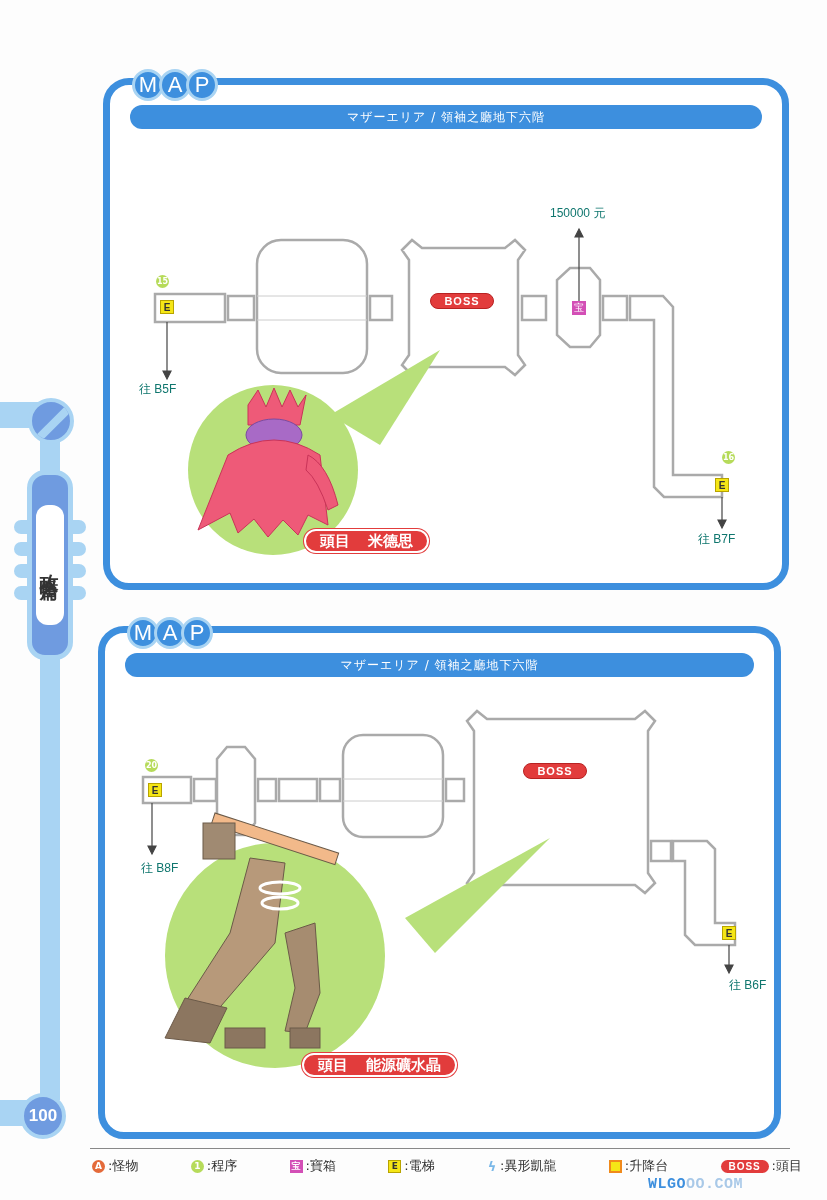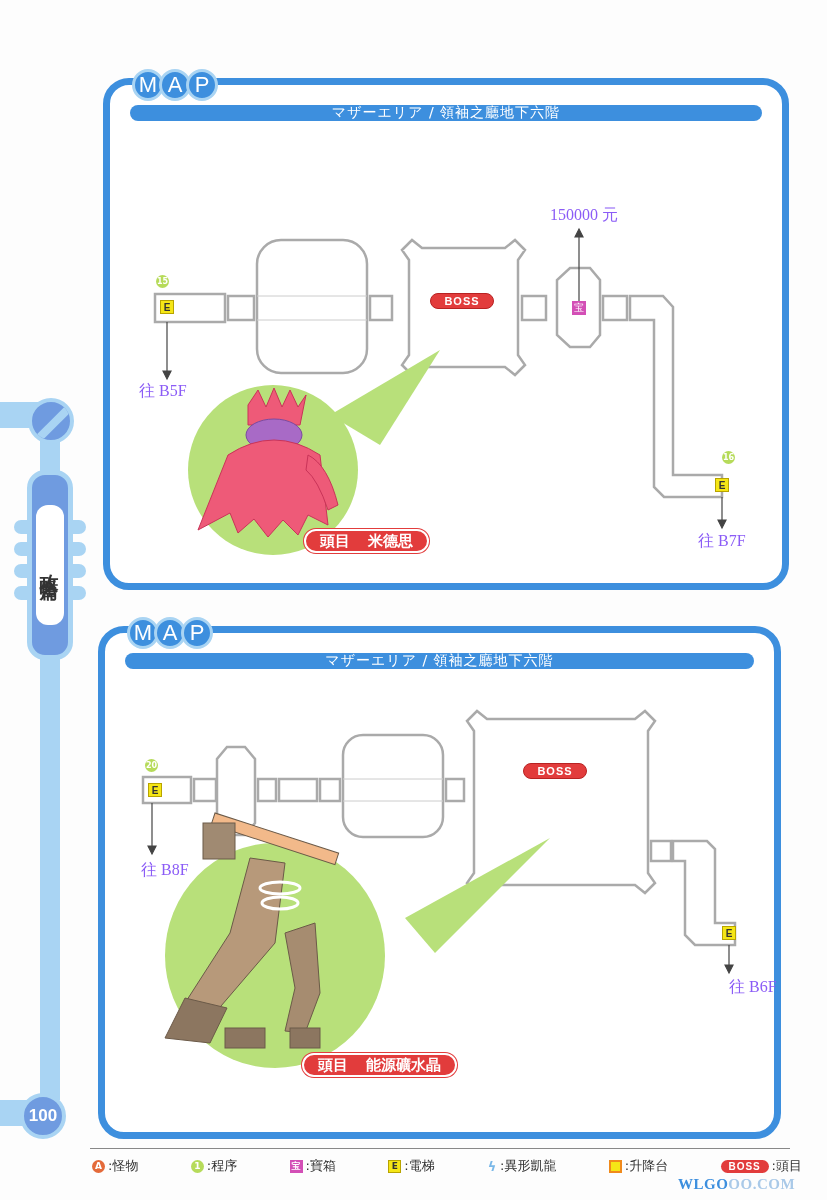--- a/index.html
+++ b/index.html
@@ -18,46 +18,46 @@
 
   
   .panel { position: absolute; border: 7px solid #3d8fde; border-radius: 26px; background: #fff; }
   .panel-top { left: 103px; top: 78px; width: 686px; height: 512px; }
   .panel-bottom { left: 98px; top: 626px; width: 683px; height: 513px; }
   .panel::before { content: ""; position: absolute; inset: -11px; border: 4px solid #c7e6f8; border-radius: 32px; z-index: -1; }
 
   .map-badge { position: absolute; top: -16px; left: 22px; display: flex; gap: 0; }
   .map-badge span { width: 32px; height: 32px; border-radius: 50%; background: #3d8fde; border: 3px solid #a9d4f3; color: #fff; font-family: "Liberation Sans", sans-serif; font-size: 22px; display: flex; align-items: center; justify-content: center; margin-right: -5px; }
 
-  .title-bar { position: absolute; left: 20px; top: 20px; right: 20px; height: 16px; background: #3d8fde; border-radius: 12px; color: #fff; font-size: 14px; display: flex; align-items: center; justify-content: center; letter-spacing: 1px; }
+  .title-bar { position: absolute; left: 20px; top: 20px; right: 20px; height: 24px; background: #3d8fde; border-radius: 12px; color: #fff; font-size: 12px; display: flex; align-items: center; justify-content: center; letter-spacing: 1px; }
 
   svg.map { position: absolute; left: 0; top: 0; overflow: visible; }
 
-  .label { position: absolute; font-size: 16px; color: #8b5cf6; white-space: nowrap; font-family: Liberation Serif, serif; }
+  .label { position: absolute; font-size: 12px; color: #0f766e; white-space: nowrap; font-family: Liberation Sans, sans-serif; }
   .e-box { position: absolute; width: 14px; height: 14px; background: #f5e616; border: 1px solid #b8a400; font-size: 10px; font-weight: bold; color: #333; display: flex; align-items: center; justify-content: center; font-family: "Liberation Sans", sans-serif; }
   .prog-dot { position: absolute; width: 13px; height: 13px; border-radius: 50%; background: #b6db5a; color: #fff; font-size: 8px; display: flex; align-items: center; justify-content: center; font-weight: bold; }
   .treasure-box { position: absolute; width: 14px; height: 14px; background: #d34fb6; color: #fff; font-size: 10px; display: flex; align-items: center; justify-content: center; }
   .boss-pill { position: absolute; width: 64px; height: 16px; border-radius: 8px; background: #e23c3c; border: 1px solid #b82222; color: #fff; font-size: 11px; font-weight: bold; display: flex; align-items: center; justify-content: center; letter-spacing: 1px; font-family: "Liberation Sans", sans-serif; }
 
   .boss-circle { position: absolute; border-radius: 50%; background: #b8e07a; }
   .boss-name { position: absolute; height: 24px; border-radius: 12px; background: #e23c3c; border: 2px solid #fff; box-shadow: 0 0 0 1px #e23c3c; color: #fff; font-size: 15px; font-weight: bold; display: flex; align-items: center; gap: 18px; padding: 0 14px; white-space: nowrap; }
 
   
   .legend-rule { position: absolute; left: 90px; top: 1148px; width: 700px; height: 1px; background: #888; }
   .legend { position: absolute; left: 92px; top: 1157px; width: 710px; display: flex; justify-content: space-between; font-size: 13px; color: #333; }
   .legend-item { display: flex; align-items: center; gap: 3px; white-space: nowrap; }
   .lg-icon { display: inline-flex; align-items: center; justify-content: center; width: 13px; height: 13px; font-size: 9px; color: #fff; font-weight: bold; }
   .lg-monster { border-radius: 50%; background: #e46a3a; }
   .lg-program { border-radius: 50%; background: #b6db5a; }
   .lg-chest { background: #d34fb6; }
   .lg-elev { background: #f5e616; color: #333; border: 1px solid #b8a400; }
   .lg-crystal { color: #7ab8e8; font-size: 13px; width: 10px; }
   .lg-lift { background: #f5e616; border: 2px solid #f08a1c; }
   .lg-boss { width: 48px; border-radius: 7px; background: #e23c3c; font-size: 10px; letter-spacing: 1px; font-family: "Liberation Sans", sans-serif; }
-  .watermark { position: absolute; left: 678px; top: 1176px; font-size: 15px; font-weight: bold; color: #3d8fde; font-family: Liberation Serif, serif; letter-spacing: 0.5px; }
+  .watermark { position: absolute; left: 648px; top: 1176px; font-size: 15px; font-weight: bold; color: #3d8fde; font-family: Liberation Mono, monospace; letter-spacing: 0.5px; }
   .watermark span { color: #a9c9e8; }
 </style>
 </head>
 <body>
 
 <div class="side-stub"></div>
 <div class="side-bar"></div>
 <div class="side-circle-top"></div>
 <div class="side-ridges">
   <span style="top:0"></span>

